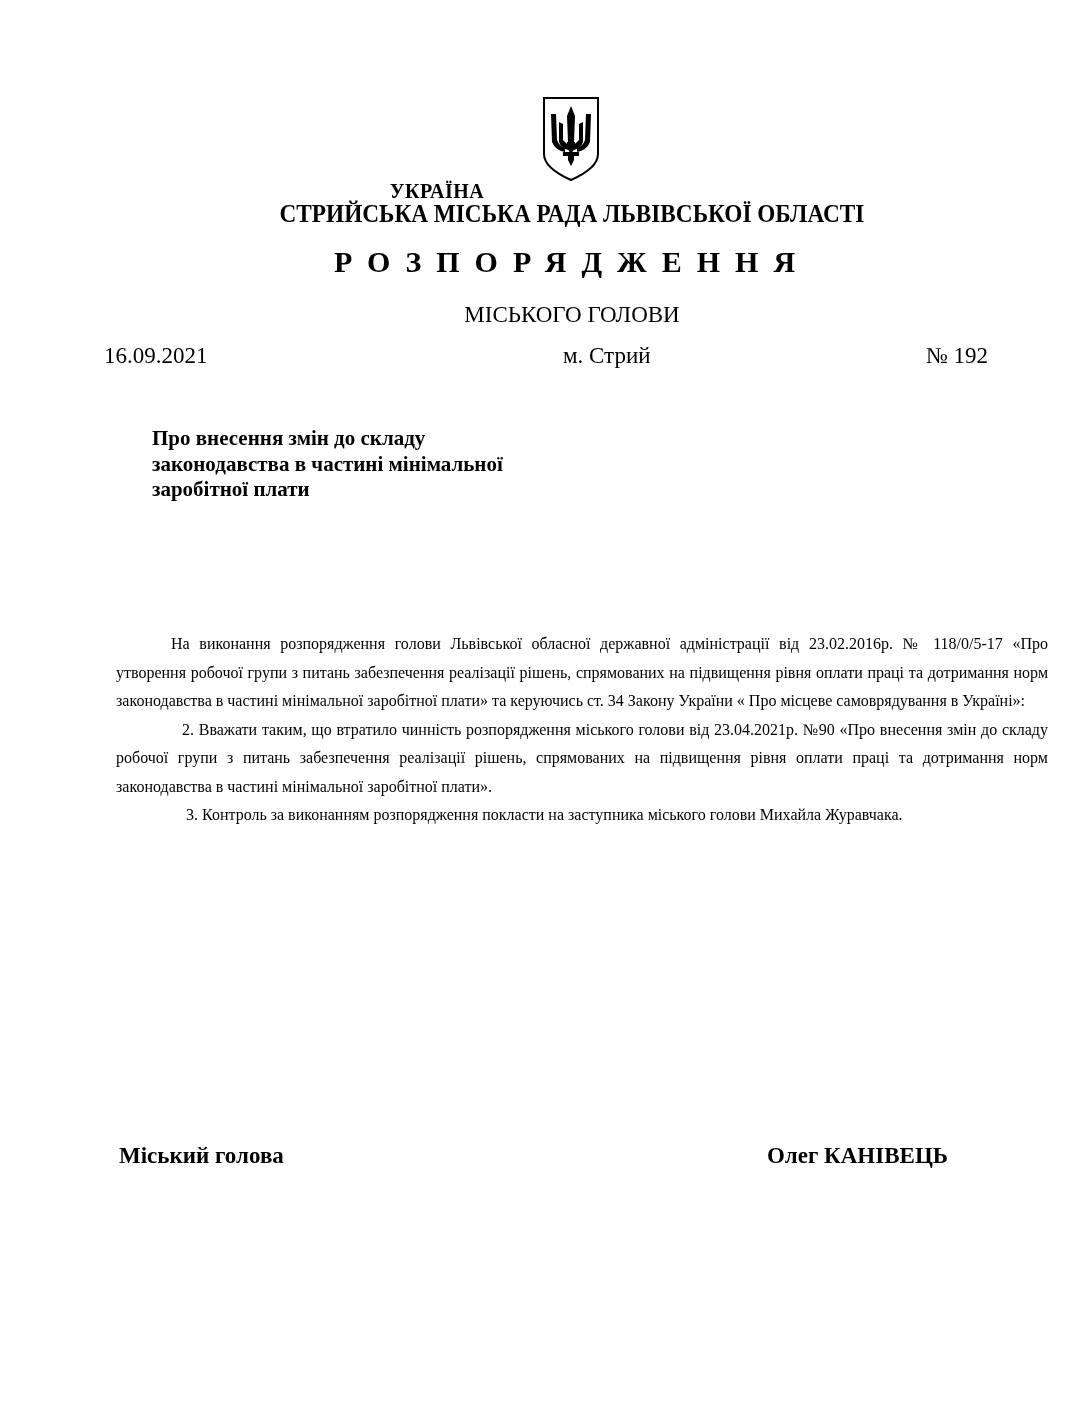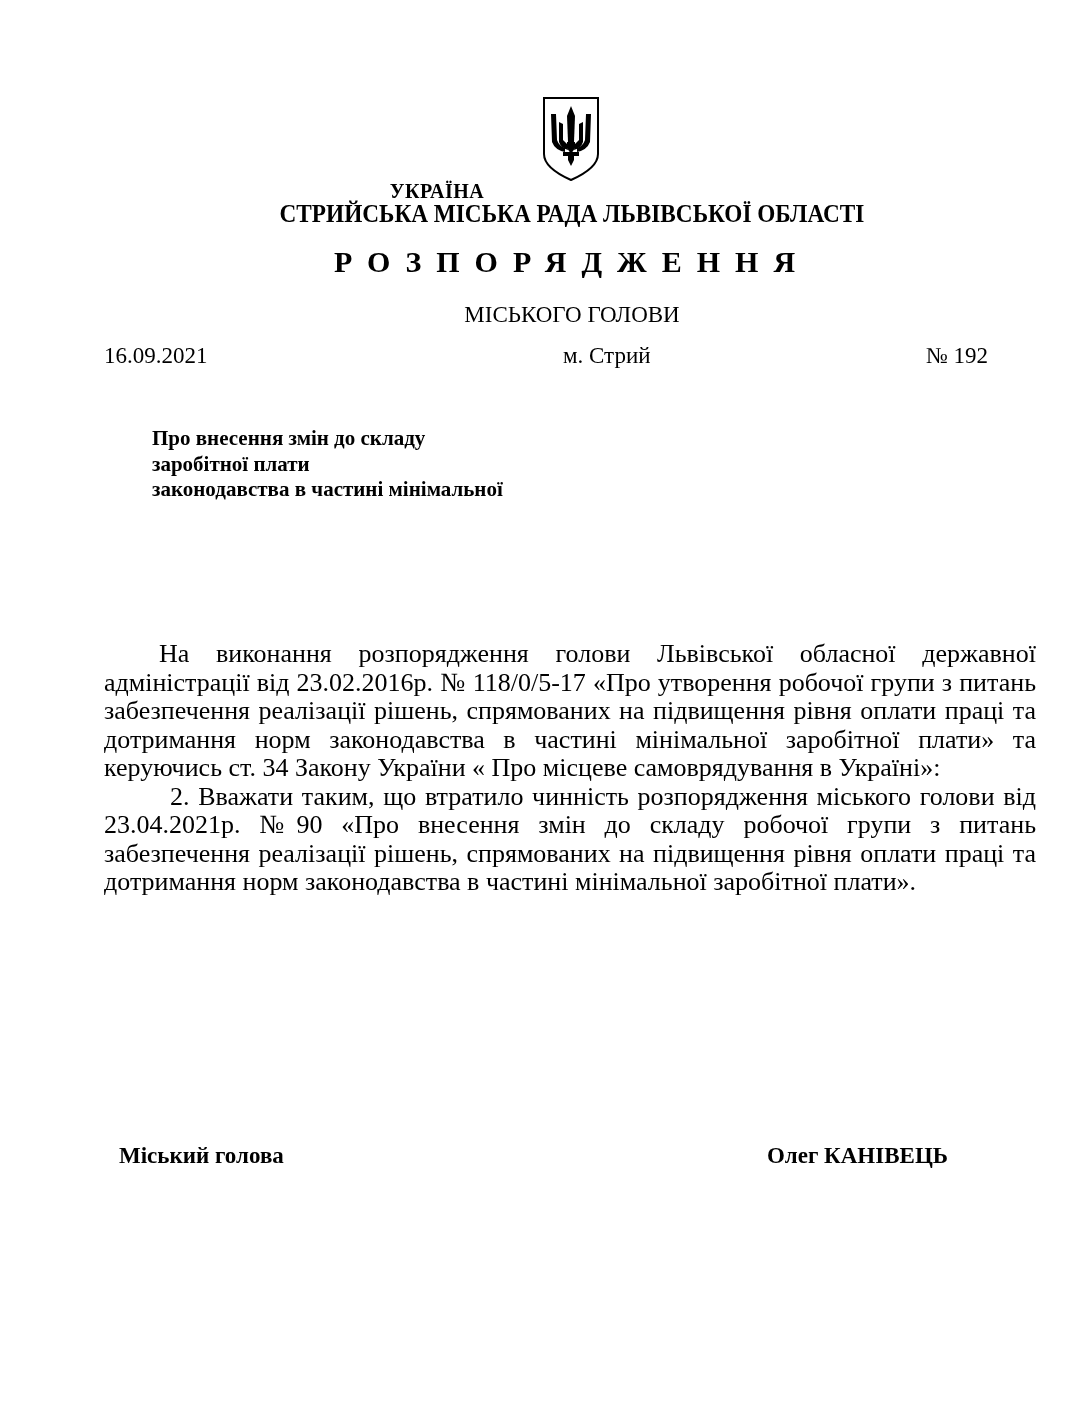--- a/index.html
+++ b/index.html
@@ -65,27 +65,26 @@
     #subject {
       left: 104px;
       top: 426px;
       width: 460px;
       font-weight: bold;
       font-size: 21px;
       line-height: 25.5px;
       margin-left: 48px;
     }
     #body {
-      left: 104px;
+      left: 116px;
       top: 630px;
       width: 932px;
-      font-size: 26px;
+      font-size: 16px;
       line-height: 28.5px;
       text-align: justify;
-      margin-top: 10px;
     }
     #body p {
       margin: 0;
       text-align: justify;
     }
     .indent1 { text-indent: 55px; }
     .indent2 { text-indent: 66px; }
     .indent3 { text-indent: 70px; }
 
     .sig {
@@ -118,23 +117,24 @@
 <div id="council" class="abs">СТРИЙСЬКА МІСЬКА РАДА ЛЬВІВСЬКОЇ ОБЛАСТІ</div>
 <div id="doc-type" class="abs">РОЗПОРЯДЖЕННЯ</div>
 <div id="doc-subtype" class="abs">МІСЬКОГО ГОЛОВИ</div>
 
 <div id="date" class="abs meta-line">16.09.2021</div>
 <div id="place" class="abs meta-line">м. Стрий</div>
 <div id="number" class="abs meta-line">№ 192</div>
 
 <div id="subject" class="abs">
   <div>Про внесення змін до складу</div>
+  <div>законодавства в частині мінімальної</div>
   <div>заробітної плати</div>
-  <div>законодавства в частині мінімальної</div>
 </div>
 
 <div id="body" class="abs">
   <p class="indent1">На виконання розпорядження голови Львівської обласної державної адміністрації від 23.02.2016р. № 118/0/5-17 «Про утворення робочої групи з питань забезпечення реалізації рішень, спрямованих на підвищення рівня оплати праці та дотримання норм законодавства в частині мінімальної заробітної плати» та керуючись ст. 34 Закону України « Про місцеве самоврядування в Україні»:</p>
   <p class="indent2">2. Вважати таким, що втратило  чинність розпорядження міського голови від 23.04.2021р. №90 «Про внесення змін до складу робочої групи з питань забезпечення реалізації рішень, спрямованих на підвищення рівня оплати праці та дотримання норм законодавства в частині мінімальної заробітної плати».</p>
+  <p class="indent3">3. Контроль за виконанням розпорядження покласти на  заступника міського голови Михайла Журавчака.</p>
 </div>
 
 <div id="sig-title" class="abs sig">Міський голова</div>
 <div id="sig-name" class="abs sig">Олег КАНІВЕЦЬ</div>
 
 </body></html>

